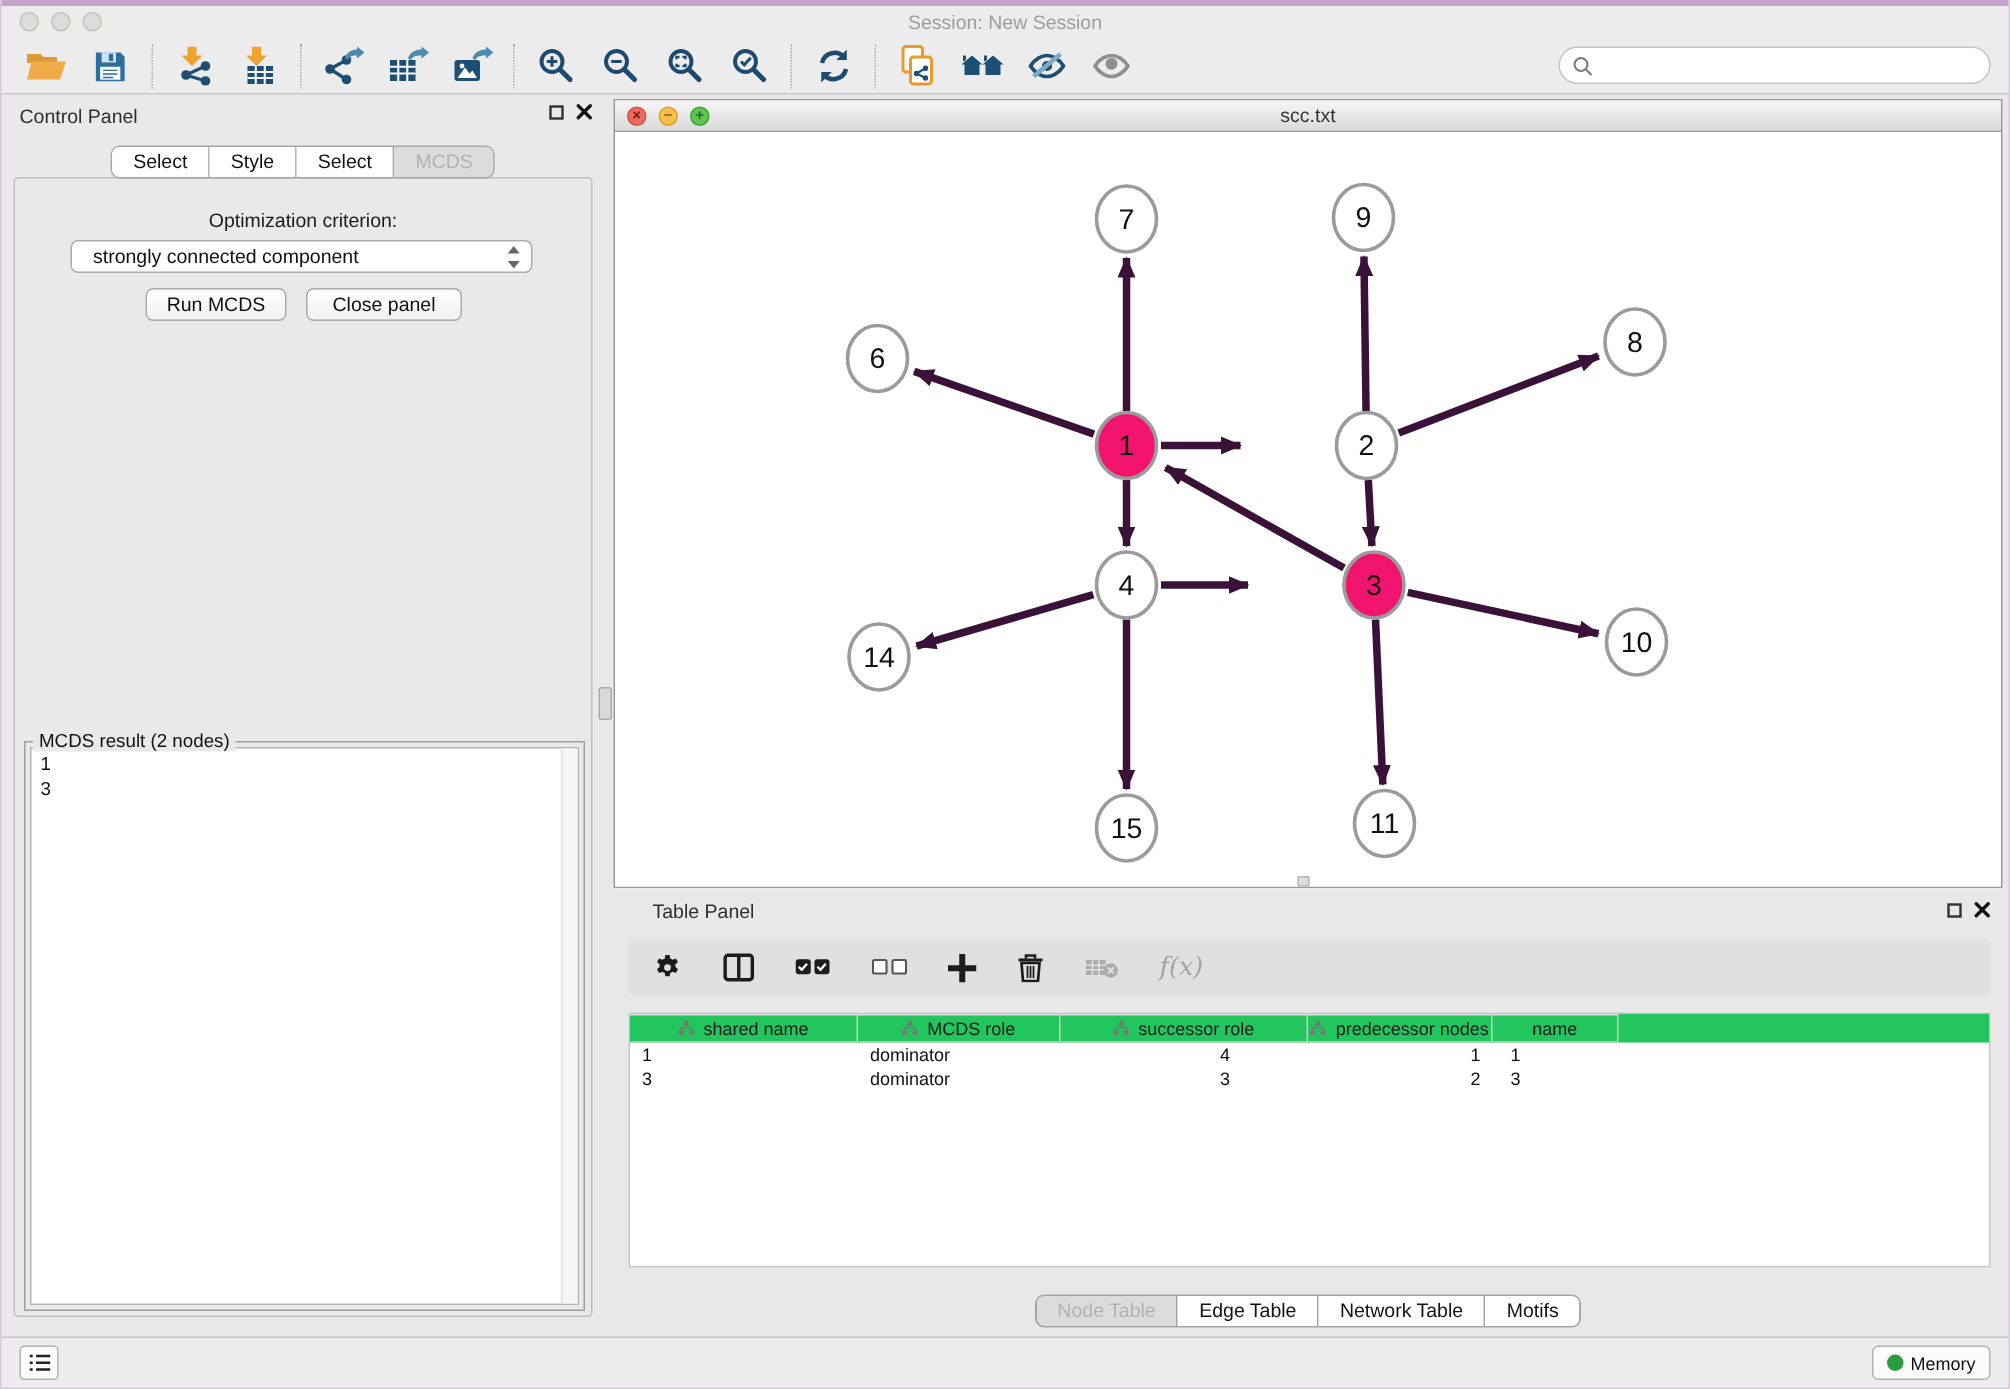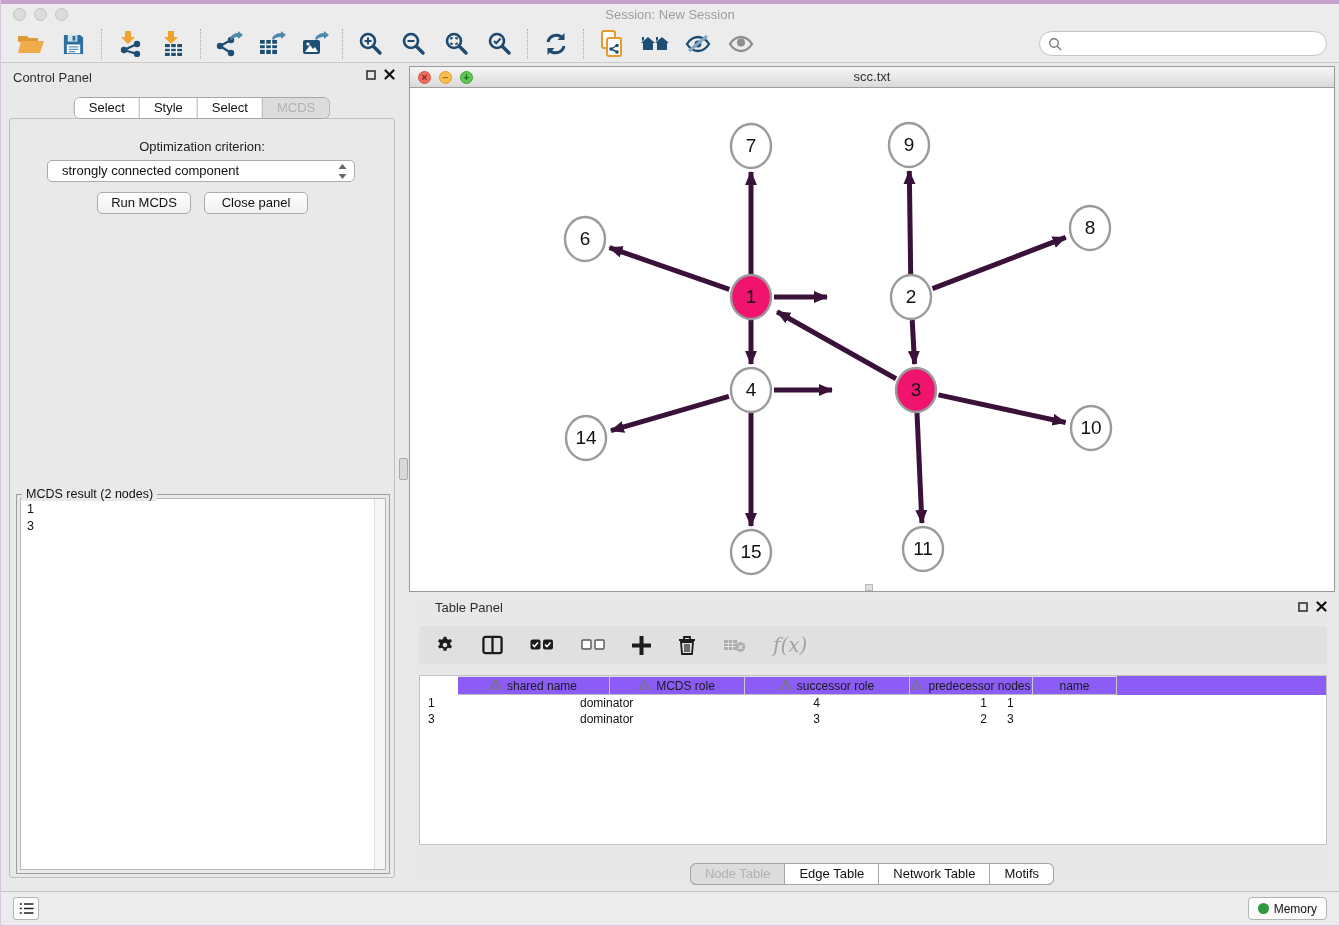--- a/index.html
+++ b/index.html
@@ -62,23 +62,23 @@
   .nw-green { background:#62C454; border:1px solid #3EA32E; color:#1F6E1C; }
   .nw-canvas { position:relative; width:924px; height:503px; background:#FFF; }
   .node-label { font-family:"Liberation Sans",sans-serif; font-size:19px; fill:#111; text-anchor:middle; }
   .h-handle { position:absolute; left:455px; bottom:0px; width:8px; height:7px; background:#DEDEDE; border:1px solid #B9B9B9; }
 
   
   .table-panel { position:absolute; left:408px; top:596px; width:926px; height:290px; background:#E8E8E8; }
   .tp-titlerow { position:absolute; left:10px; top:4px; right:6px; height:20px; font-size:13px; color:#2E2E2E;margin-left:16px; }
   .tp-toolbar { position:absolute; left:10px; right:8px; top:30px; height:38px; background:#E0E0E0;
     border-radius:4px; display:flex; align-items:center; padding-left:16px; gap:27px; }
-  .fx-label { font-family:"DejaVu Serif", serif; font-style:italic; font-size:20px; color:#A3A3A3; }
+  .fx-label { font-family:"DejaVu Serif", serif; font-style:italic; font-size:17px; color:#A3A3A3; }
   .tp-tablewrap { position:absolute; left:10px; right:8px; top:79px; height:170px; background:#FFF; border:1px solid #C3C3C3; }
-  .tp-headrow { display:flex; height:19px; background:#8b5cf6;margin-left:38px; }
+  .tp-headrow { display:flex; height:19px; background:#22c55e; }
   .th-cell { height:19px; border-right:1px solid #C9C9C9; border-bottom:1px solid #BDBDBD; border-top:1px solid #E0E0E0;
     display:flex; align-items:center; justify-content:center; gap:6px; font-size:12px; color:#1A1A1A; }
   .tp-row { display:flex; height:16px; }
   .td-cell { font-size:12px; color:#111; line-height:16px; }
   .tp-tabs-wrap { position:absolute; left:0; right:0; top:267px; display:flex; justify-content:center; }
   .tp-tabs { display:flex; border:1px solid #A6A6A6; border-radius:6px; overflow:hidden; background:#737373; height:22px; }
 
   
   .status-bar { position:absolute; left:0; bottom:0; width:100%; height:34px; background:#ECECEC; border-top:1px solid #C6C6C6; }
   .list-btn { position:absolute; left:12px; top:5px; width:26px; height:23px; background:#FDFDFD; border:1px solid #B3B3B3;

